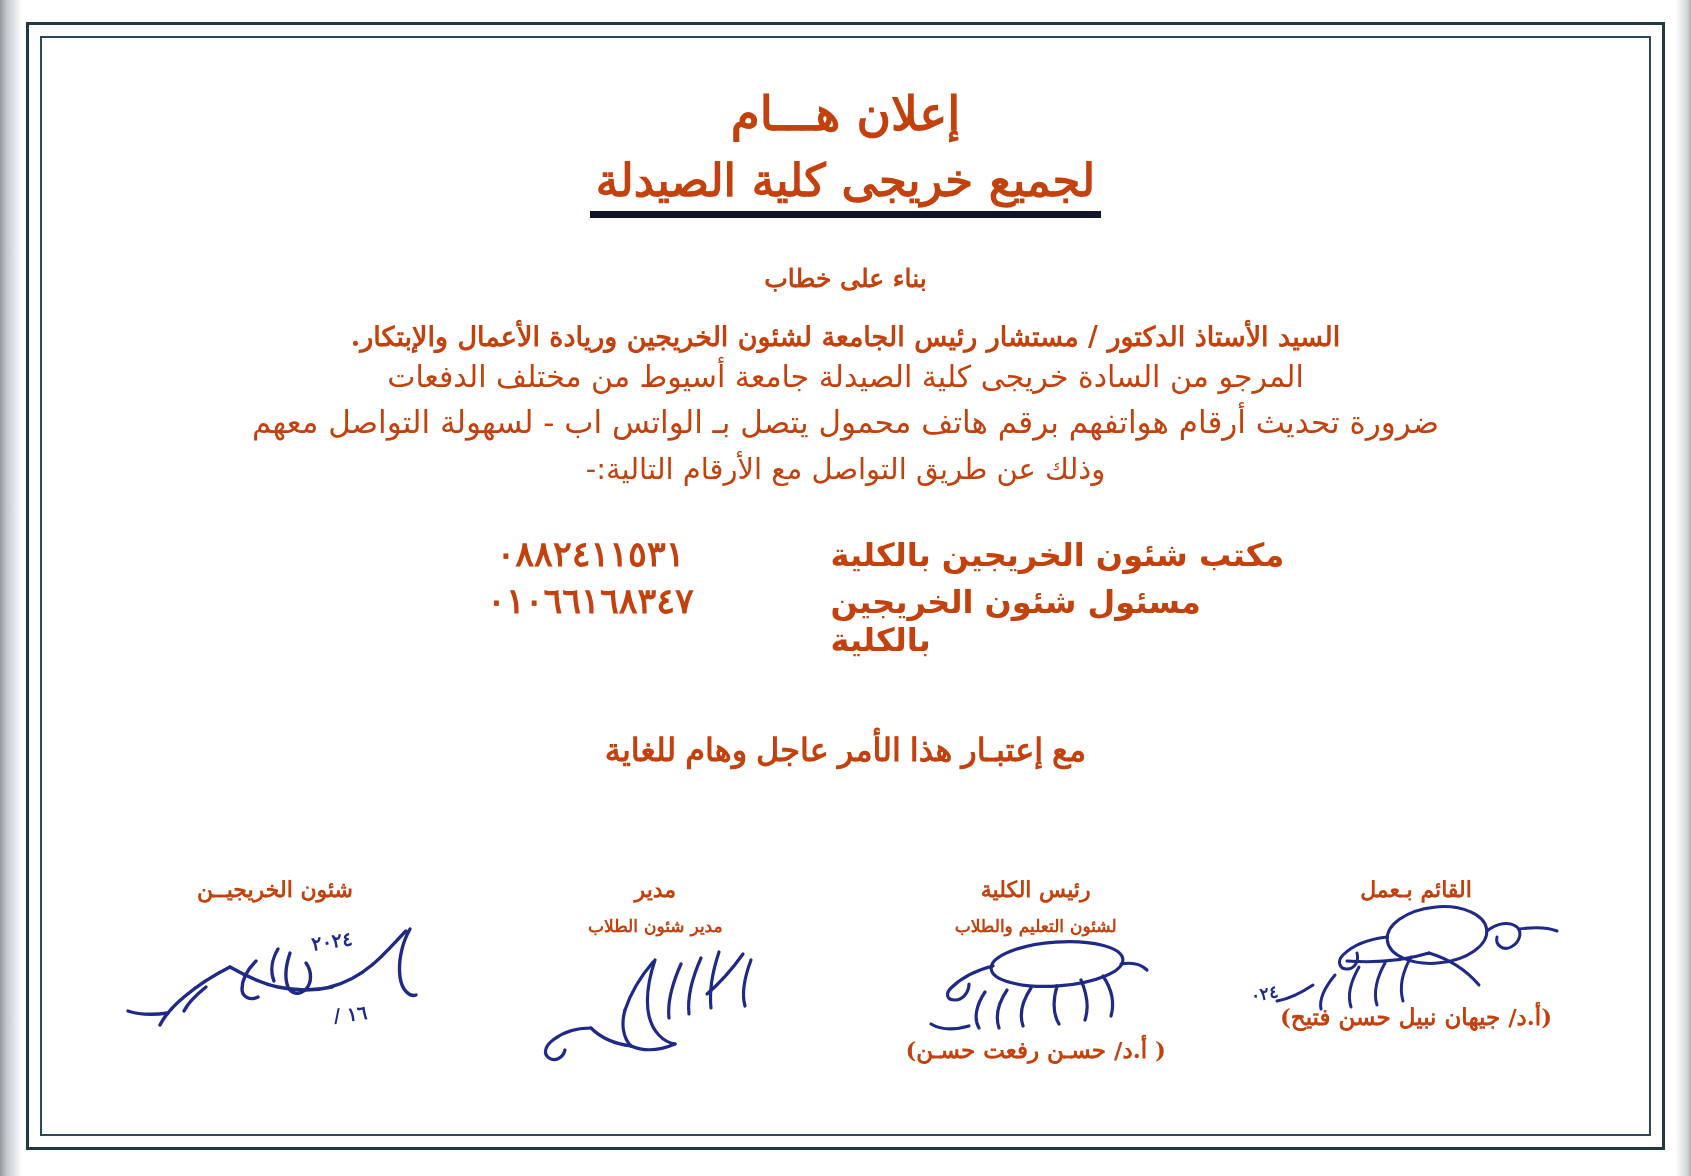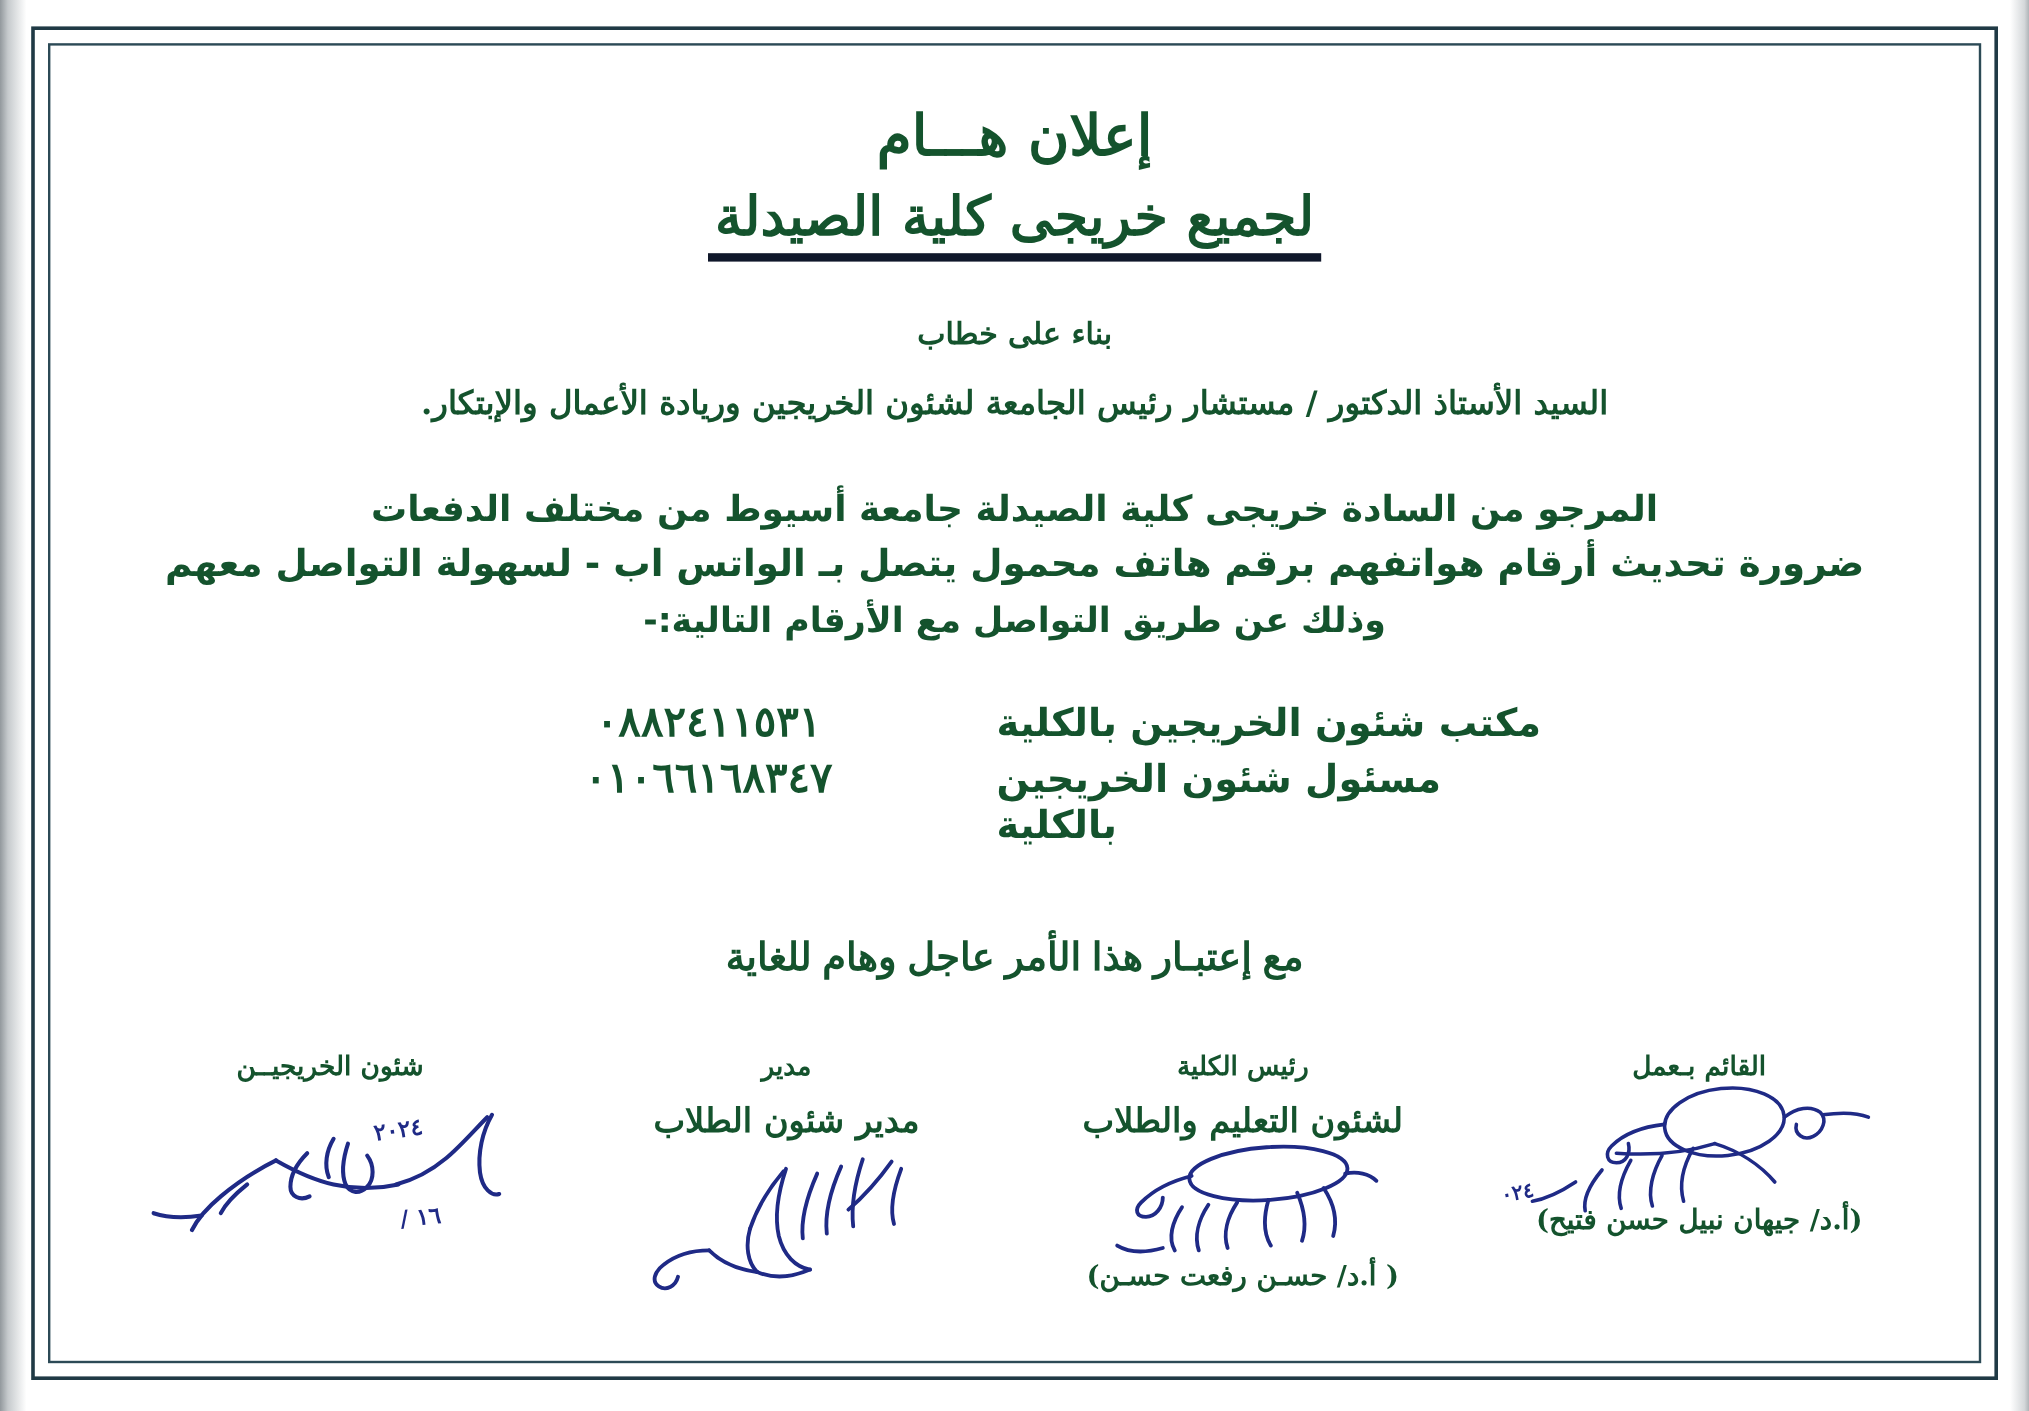--- a/index.html
+++ b/index.html
@@ -60,21 +60,21 @@
   }
 
   
   .content {
     position: absolute;
     left: 55px;
     top: 48px;
     right: 55px;
     bottom: 50px;
     text-align: center;
-    color: #14532d;
+    color: #c2410c;
   }
 
   .title-main {
     font-size: 47px;
     font-weight: bold;
     letter-spacing: 2px;
     line-height: 1.15;
     margin-top: 14px;
     font-family: "DejaVu Serif", "Liberation Serif", serif;
   }
@@ -100,23 +100,22 @@
   }
   .letter-from {
     margin-top: 26px;
     font-size: 27px;
     font-weight: bold;
     line-height: 1.3;
     font-family: "DejaVu Serif", "Liberation Serif", serif;
   }
 
   .body-block {
-    margin-top: 48px;
     font-size: 30px;
-    font-weight: bold;
+    font-weight: normal;
     line-height: 1.52;
     font-family: "DejaVu Sans", "Liberation Sans", sans-serif;
   }
   .body-line { white-space: nowrap; }
   .body-line.l2 { font-size: 31px; }
   .body-line.l3 { font-size: 29px; }
 
   
   .contacts {
     margin-top: 42px;
@@ -177,21 +176,21 @@
     position: relative;
   }
   .sig-role-1 {
     font-size: 22px;
     font-weight: bold;
     line-height: 1.35;
     font-family: "DejaVu Serif", "Liberation Serif", serif;
     margin-top: 32px;
   }
   .sig-role-2 {
-    font-size: 28px;
+    font-size: 17px;
     font-weight: bold;
     line-height: 1.35;
     margin-top: 10px;
     font-family: "DejaVu Serif", "Liberation Serif", serif;
   }
   .sig-ink {
     height: 96px;
     position: relative;
     margin-top: 2px;
   }

